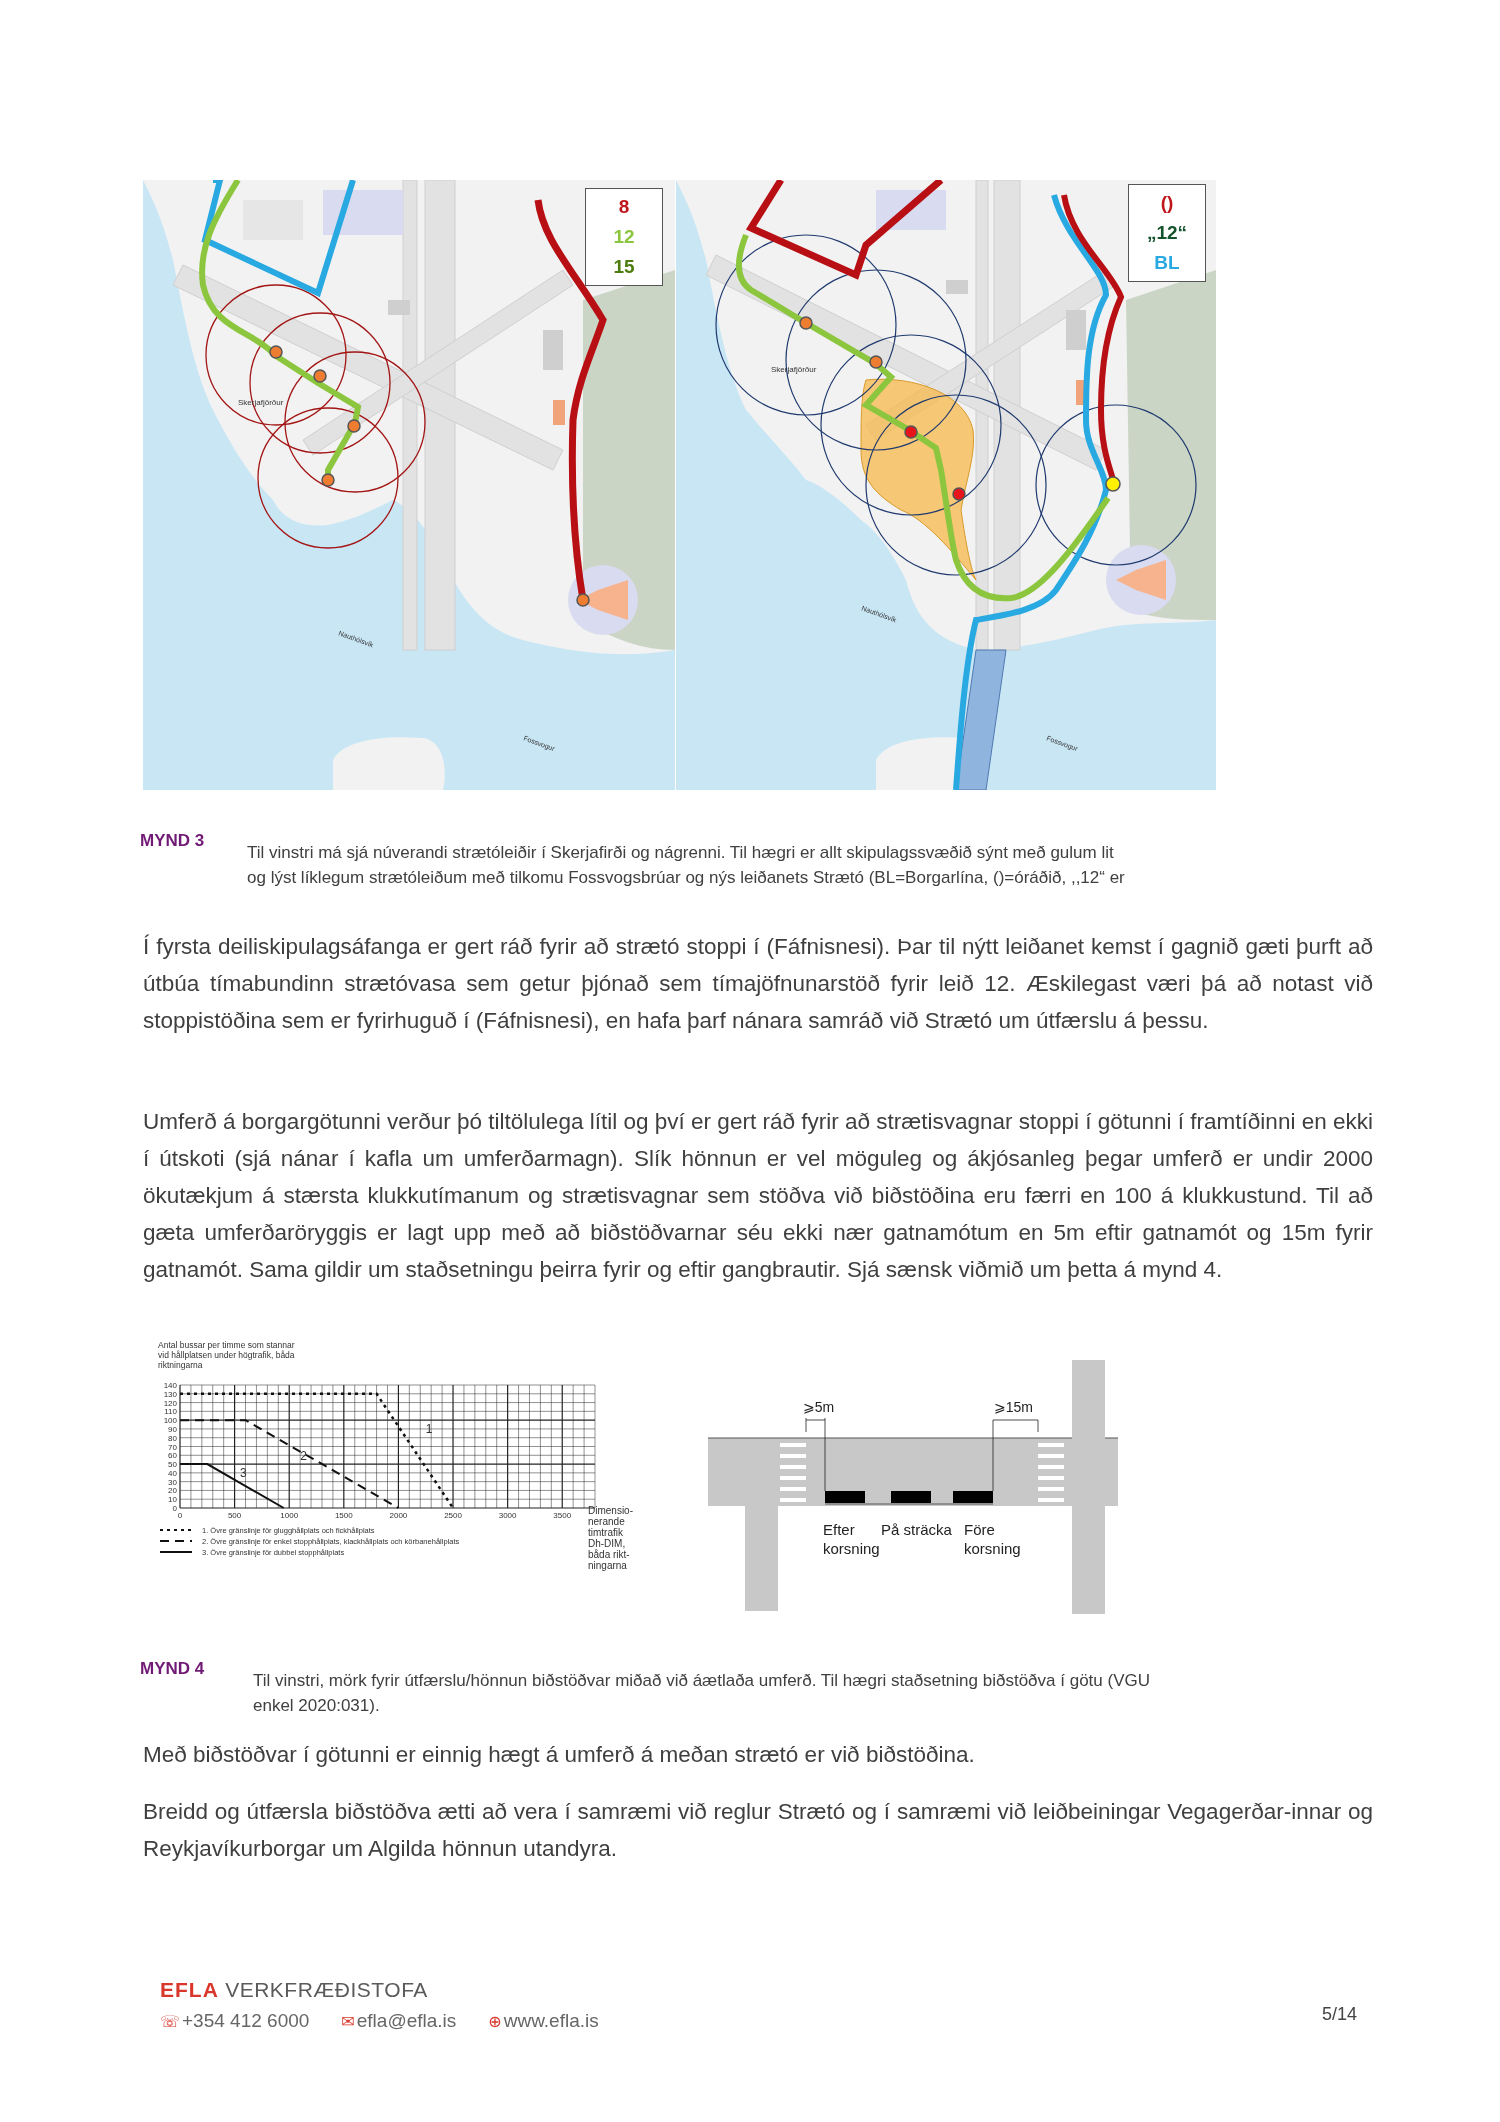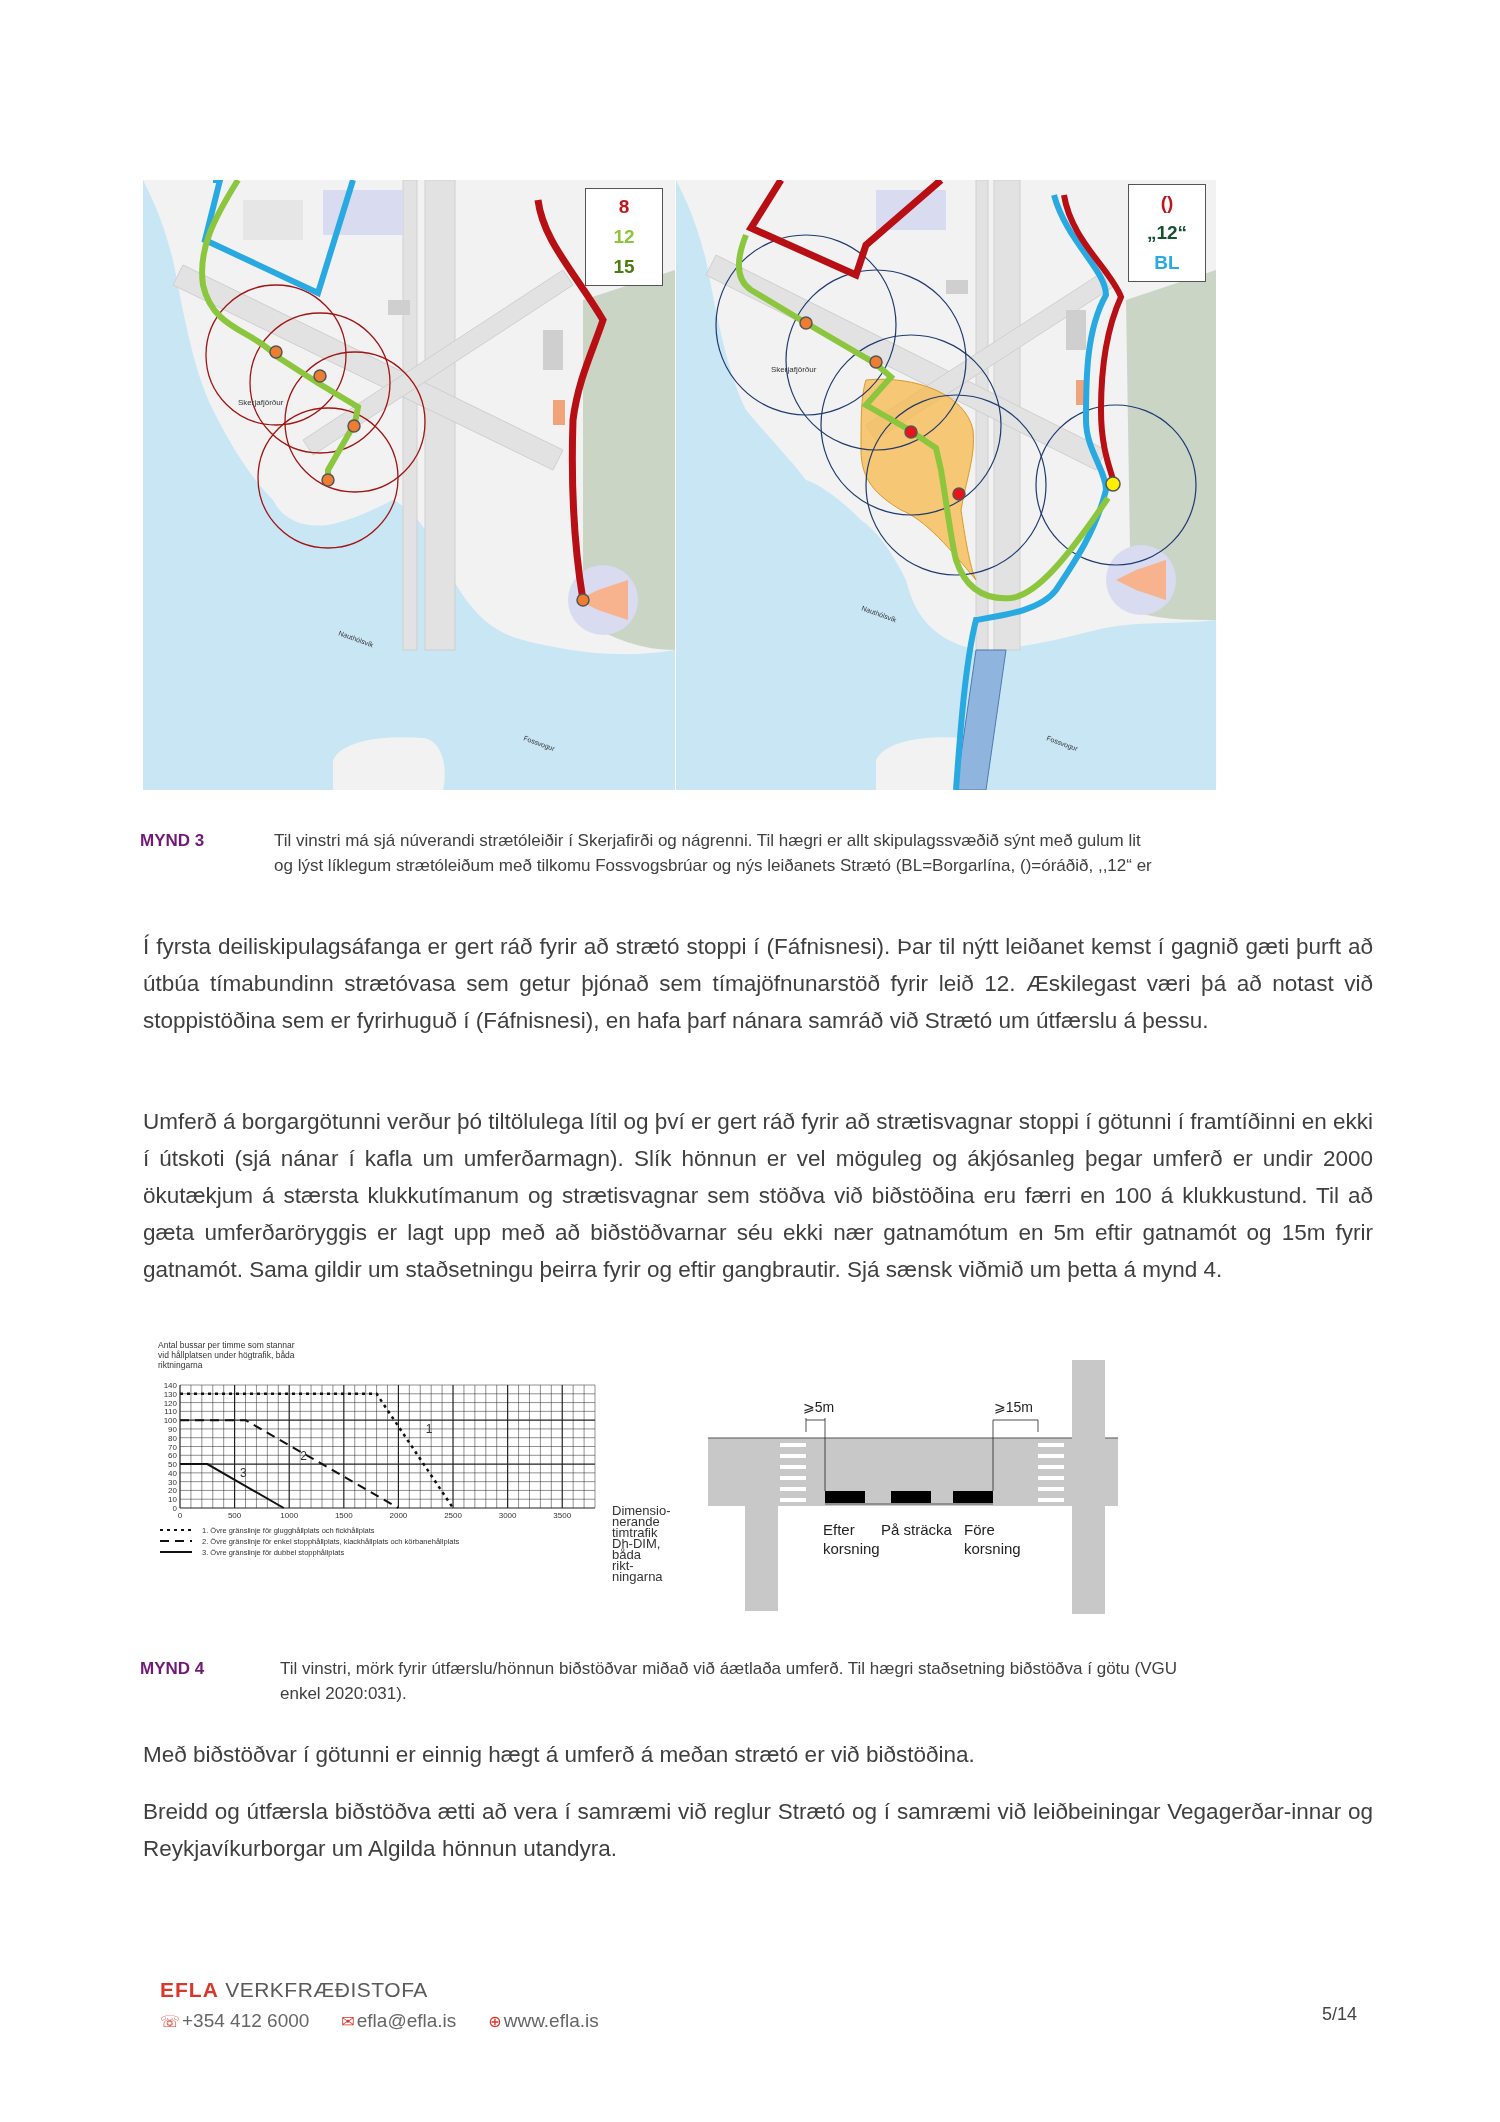--- a/index.html
+++ b/index.html
@@ -6,21 +6,21 @@
   body { width: 1500px; height: 2122px; position: relative; overflow: hidden;
          font-family: "Liberation Sans", sans-serif; color: #404040; }
   .abs { position: absolute; }
   .map { position: absolute; top: 180px; height: 610px; background: #c9e6f5; overflow: hidden; }
   .map svg { display: block; }
   .legend { position: absolute; background: #fff; border: 1.5px solid #555; width: 76px; height: 96px;
             display: flex; flex-direction: column; align-items: center; justify-content: center;
             font-weight: bold; font-size: 19px; line-height: 30px; }
   .caption { position: absolute; left: 140px; font-size: 17px; line-height: 25px; color: #404040; }
   .caption .lbl { position: absolute; left: 0; top: 0; color: #701a75; font-weight: bold; }
-  .caption .txt { position: absolute; left: 107px; top: 0; margin-left: 27px; }
+  .caption .txt { position: absolute; left: 107px; top: 12px; }
   p.body { position: absolute; left: 143px; width: 1230px; margin: 0; font-size: 22.5px; line-height: 37px;
            text-align: justify; color: #3f3f3f; }
   .footer-brand { position: absolute; left: 160px; top: 1978px; font-size: 21px; color: #5a5a5a; letter-spacing: 0.5px; }
   .footer-brand b { color: #d9372b; font-weight: 900; letter-spacing: 1px; }
   .footer-contact { position: absolute; left: 160px; top: 2010px; font-size: 19px; color: #666; display: flex; gap: 32px; align-items: center; }
   .footer-contact span.ic { color: #d9372b; font-size: 16px; margin-right: 2px; }
   .pagenum { position: absolute; left: 1322px; top: 2004px; font-size: 18px; color: #444; }
   .chart-text { font-family: "Liberation Sans", sans-serif; fill: #333; }
   .diag-label { position: absolute; font-size: 15px; line-height: 19px; color: #222; }
 </style>
@@ -230,21 +230,21 @@
       <text x="150.13157894736844" y="119.67857142857143" font-size="12" class="chart-text">2</text>
       <path d="M30,124.07142857142857 L57.30263157894737,124.07142857142857 L133.75,168" fill="none" stroke="#111" stroke-width="2"></path>
       <text x="90.06578947368422" y="137.25" font-size="12" class="chart-text">3</text>
       <line x1="10" y1="190" x2="42" y2="190" stroke="#111" stroke-width="2" stroke-dasharray="3,4"></line>
       <text x="52" y="193" font-size="7.5" class="chart-text">1. Övre gränslinje för glugghållplats och fickhållplats</text>
       <line x1="10" y1="201" x2="42" y2="201" stroke="#111" stroke-width="2" stroke-dasharray="9,6"></line>
       <text x="52" y="204" font-size="7.5" class="chart-text">2. Övre gränslinje för enkel stopphållplats, klackhållplats och körbanehållplats</text>
       <line x1="10" y1="212" x2="42" y2="212" stroke="#111" stroke-width="2"></line>
       <text x="52" y="215" font-size="7.5" class="chart-text">3. Övre gränslinje för dubbel stopphållplats</text>
     </svg>
-  <div style="position:absolute; left:462px; top:165px; width:50px; font-size:13px; line-height:11px; color:#333;">Dimensio-nerande timtrafik Dh-DIM, båda rikt-ningarna</div>
+  <div style="position:absolute; left:438px; top:165px; width:50px; font-size:10px; line-height:11px; color:#333;">Dimensio-nerande timtrafik Dh-DIM, båda rikt-ningarna</div>
 </div>
 
 <div class="abs" style="left:700px; top:1360px; width:430px; height:270px;">
   <svg width="430" height="270" viewBox="0 0 430 270">
     <g fill="#c8c8c8">
       <rect x="8" y="78" width="410" height="68"></rect>
       <rect x="45" y="146" width="33" height="105"></rect>
       <rect x="372" y="0" width="33" height="78"></rect>
       <rect x="372" y="146" width="33" height="108"></rect>
     </g>

